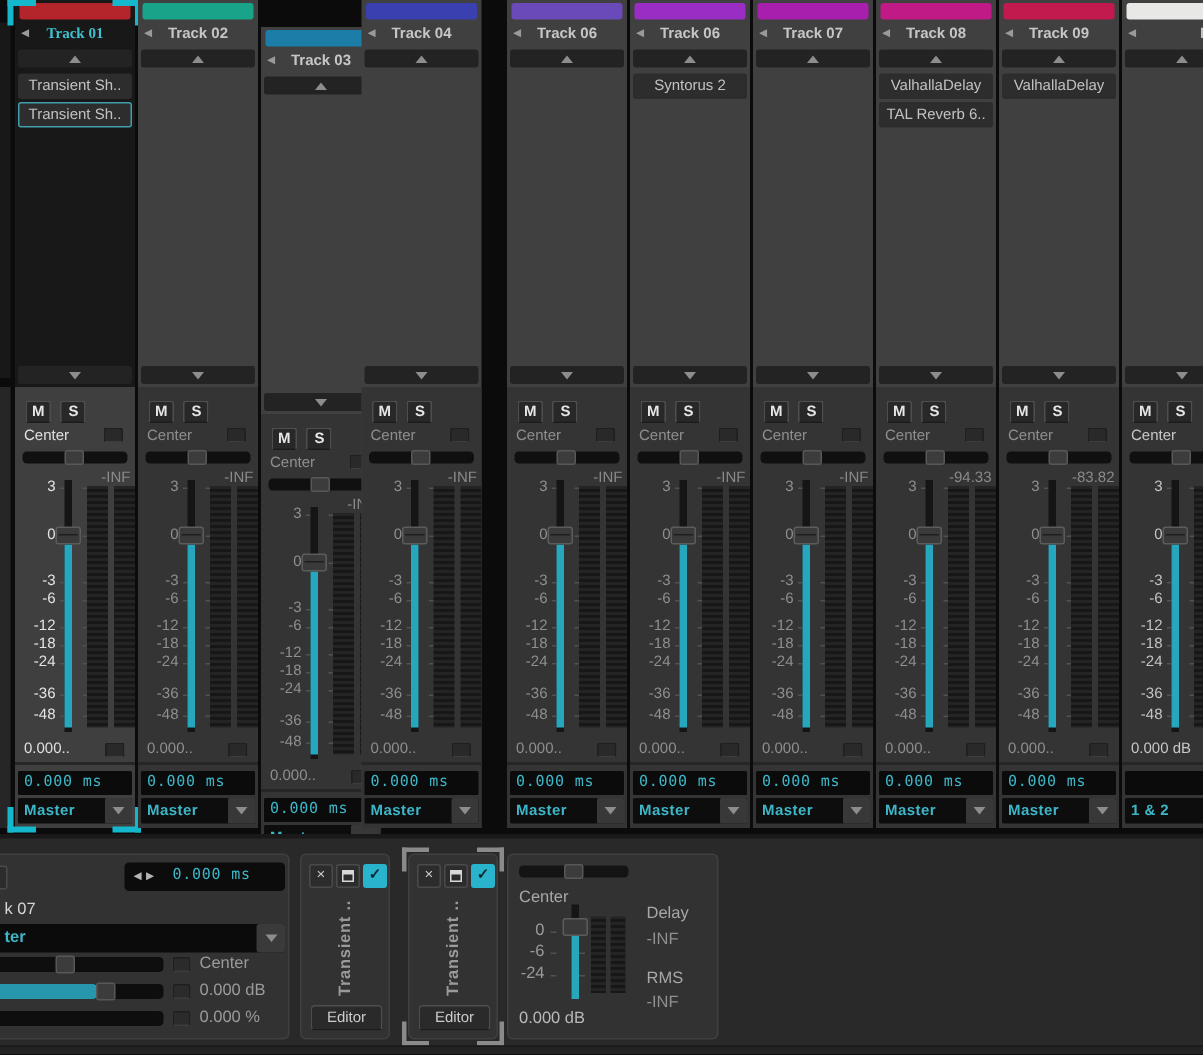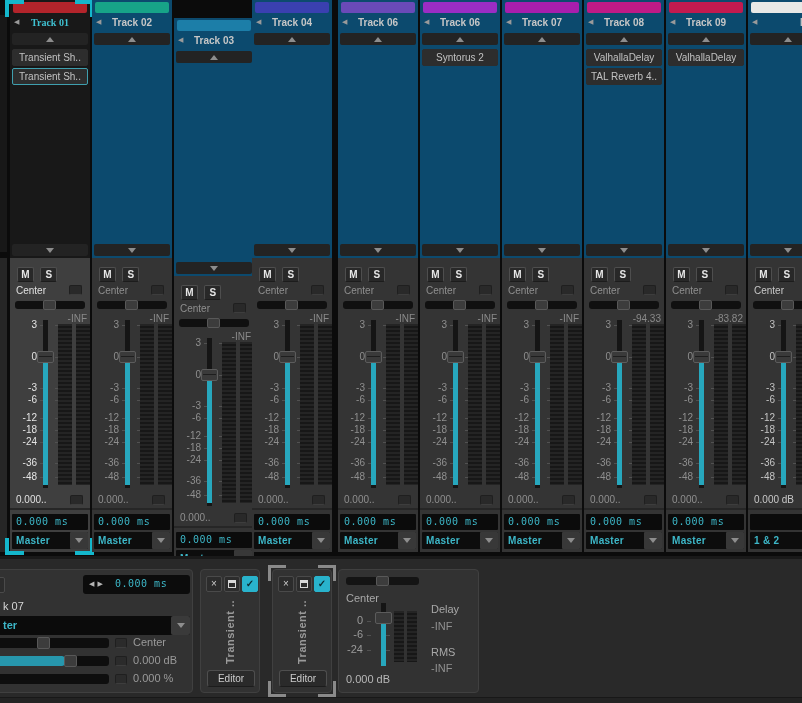--- a/index.html
+++ b/index.html
@@ -3,21 +3,21 @@
 <meta charset="utf-8">
 <style>
   html,body { margin:0; padding:0; background:#0b0b0b; }
   * { box-sizing:border-box; }
   #app {
     position:relative; width:802px; height:703px; overflow:hidden;
     background:#0b0b0b; font-family:"Liberation Sans", sans-serif;
     -webkit-font-smoothing:antialiased;
   }
   
-  .col { position:absolute; top:0; width:80px; height:552px; background:#0c4a6e; }
+  .col { position:absolute; top:0; width:80px; height:552px; background:#404040; }
   .col.sel { background:#181818; }
   .colorbar { position:absolute; top:2px; left:3px; right:3px; height:11px; border-radius:2px; }
   .namerow { position:absolute; top:15px; left:0; right:0; height:16px; }
   .tarrow { position:absolute; left:4px; top:3px; font-size:7px; color:#9a9a9a; }
   .tname { display:block; text-align:center; font-size:10px; font-weight:700; color:#c6c6c6; line-height:16px; white-space:nowrap; overflow:hidden; }
   .sel .tname { color:#3fc1d1;font-family:Liberation Serif, serif; }
   .master .tname { text-align:left; padding-left:52px; }
   .rowarrow { position:absolute; left:2px; right:2px; height:12px; background:#232323; border-radius:2px; display:flex; align-items:center; justify-content:center; }
   .rowarrow.up { top:33px; } .rowarrow.down { top:244px; }
   .tri-up { width:0; height:0; border-left:4px solid transparent; border-right:4px solid transparent; border-bottom:5px solid #8d8d8d; }
@@ -285,21 +285,21 @@
       <div class="sdiv"></div>
       <div class="msfield">0.000 ms</div>
       <div class="routing">
         <span class="txt">Master</span>
         <span class="btn2">
               <span class="tri-down"></span>
             </span>
       </div>
     </div>
   </div>
-      <div class="col" style="left: 252px;">
+      <div class="col" style="left: 241px;">
     <div class="colorbar" style="background: rgb(58, 64, 176);"></div>
     <div class="namerow">
       <span class="tarrow">◀</span>
       <span class="tname">Track 04</span>
     </div>
     <div class="rowarrow up">
           <span class="tri-up"></span>
         </div>
     <div class="devices"></div>
     <div class="rowarrow down">
@@ -503,21 +503,21 @@
       <span class="tname">Track 08</span>
     </div>
     <div class="rowarrow up">
           <span class="tri-up"></span>
         </div>
     <div class="devices">
           <div class="dev">
             <span>ValhallaDelay</span>
           </div>
           <div class="dev">
-            <span>TAL Reverb 4..</span>
+            <span>TAL Reverb 6..</span>
           </div>
         </div>
     <div class="rowarrow down">
           <span class="tri-down"></span>
         </div>
     <div class="strip">
       <div class="msbtns">
         <span class="btn">M</span>
         <span class="btn">S</span>
       </div>

